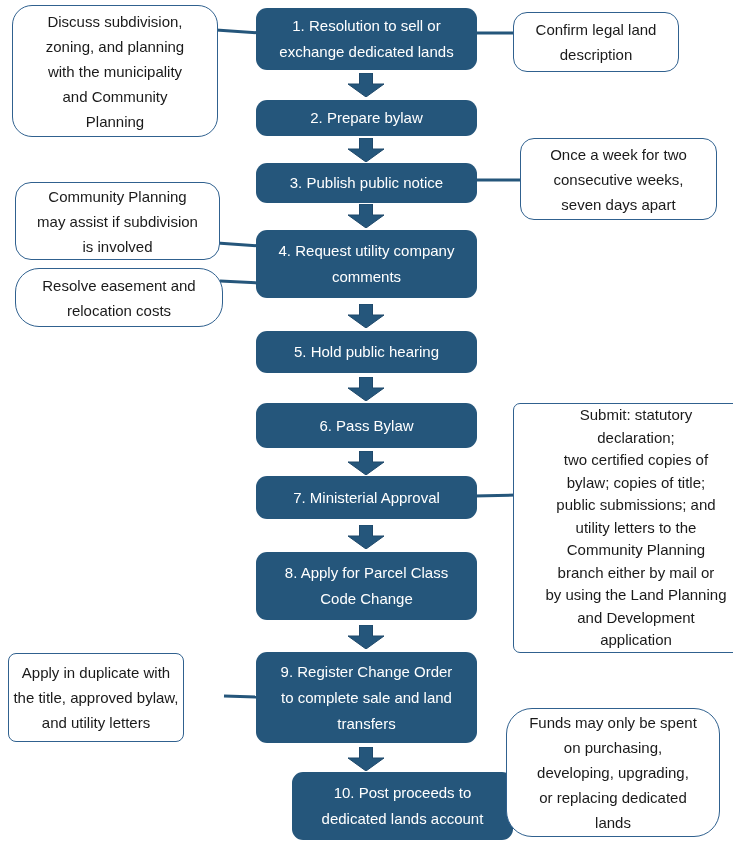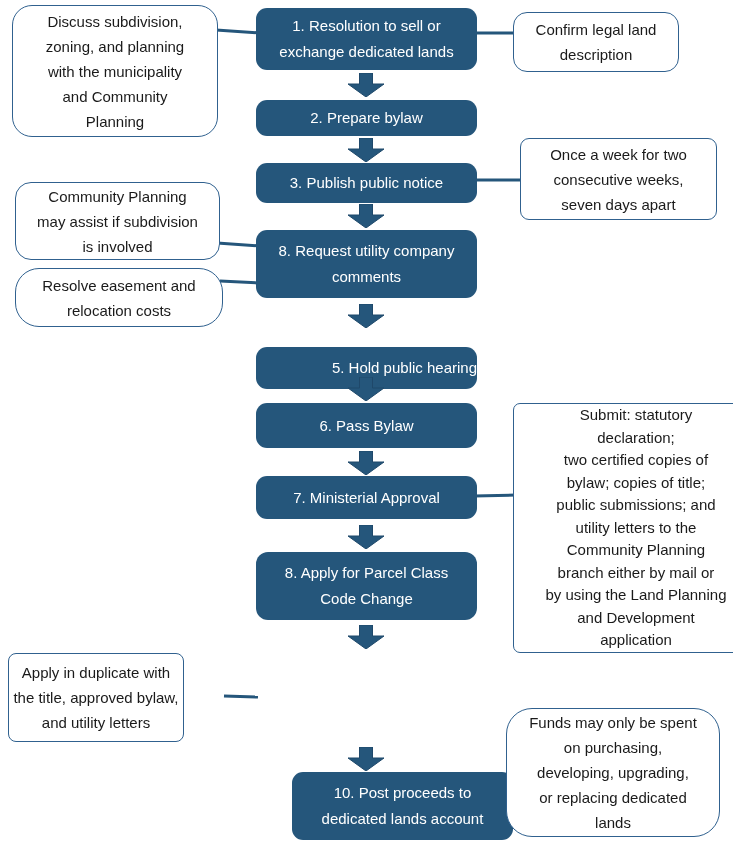--- a/index.html
+++ b/index.html
@@ -95,35 +95,40 @@
       <span class="pre">1. Resolution to sell or
 exchange dedicated lands</span>
     </div>
   <div class="step" style="top:100px; height:36px;">
       <span class="pre">2. Prepare bylaw</span>
     </div>
   <div class="step" style="top:163px; height:40px;">
       <span class="pre">3. Publish public notice</span>
     </div>
   <div class="step" style="top:230px; height:68px;">
-      <span class="pre">8. Request utility company
+      <span class="pre">4. Request utility company
 comments</span>
     </div>
-  <div class="step" style="top:347px; height:42px;justify-content:flex-end;">
+  <div class="step" style="top:331px; height:42px;">
       <span class="pre">5. Hold public hearing</span>
     </div>
   <div class="step" style="top:403px; height:45px;">
       <span class="pre">6. Pass Bylaw</span>
     </div>
   <div class="step" style="top:476px; height:43px;">
       <span class="pre">7. Ministerial Approval</span>
     </div>
-  <div class="step" style="top:552px; height:68px;border-radius:12px;">
+  <div class="step" style="top:552px; height:68px;">
       <span class="pre">8. Apply for Parcel Class
 Code Change</span>
+    </div>
+  <div class="step" style="top:652px; height:91px;">
+      <span class="pre">9. Register Change Order
+to complete sale and land
+transfers</span>
     </div>
   <div class="step" style="top:772px; height:68px;margin-left:36px;">
       <span class="pre">10. Post proceeds to
 dedicated lands account</span>
     </div>
 
   <svg class="arrow" style="top:73px;" viewBox="0 0 36 24">
       <polygon points="11.5,0 24.5,0 24.5,11 36,11 18,24 0,11 11.5,11"></polygon>
     </svg>
   <svg class="arrow" style="top:138px;" viewBox="0 0 36 24">
@@ -170,21 +175,21 @@
   <div class="note" style="left:8px;  top:653px; width:176px; height:89px;  border-radius:8px;">
       <span class="pre">Apply in duplicate with
 the title, approved bylaw,
 and utility letters</span>
     </div>
 
   <div class="note" style="left:513px; top:12px;  width:166px; height:60px;  border-radius:14px;">
       <span class="pre">Confirm legal land
 description</span>
     </div>
-  <div class="note" style="left:520px; top:138px; width:197px; height:82px;  border-radius:9px;">
+  <div class="note" style="left:520px; top:138px; width:197px; height:82px;  border-radius:14px;">
       <span class="pre">Once a week for two
 consecutive weeks,
 seven days apart</span>
     </div>
   <div class="note" style="left:513px; top:403px; width:246px; height:250px; border-radius:7px; line-height:22.5px;">
       <span class="pre">Submit: statutory
 declaration;
 two certified copies of
 bylaw; copies of title;
 public submissions; and

